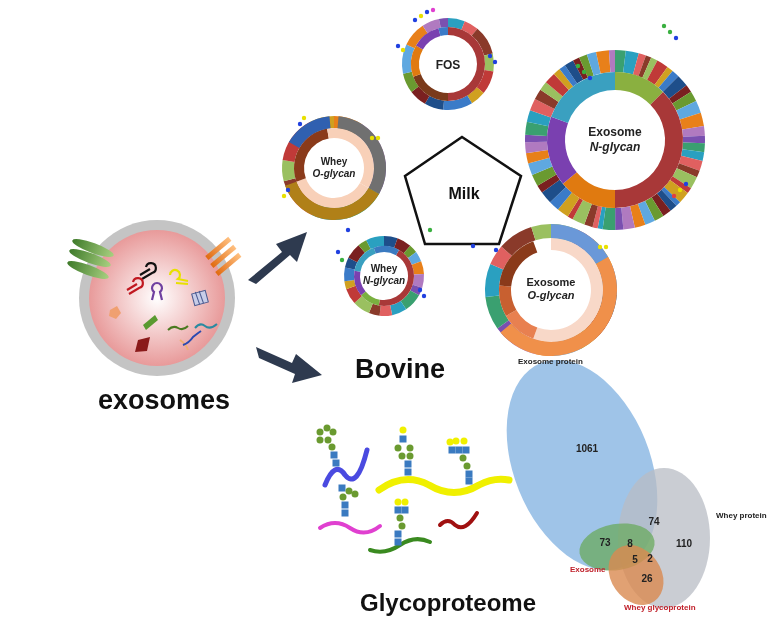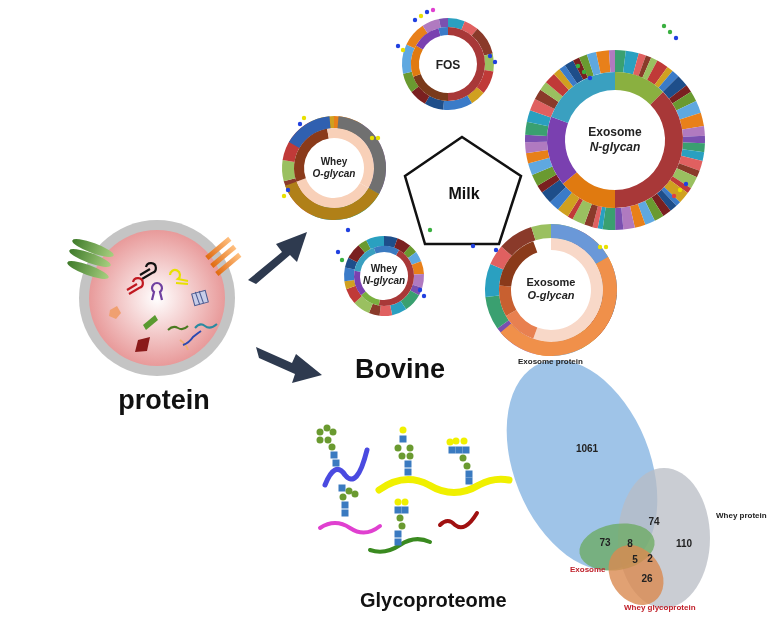--- a/index.html
+++ b/index.html
@@ -1,21 +1,21 @@
 <!DOCTYPE html>
 <html><head>
 <meta charset="utf-8">
 <style>
   html,body{margin:0;padding:0;background:#ffffff;}
   body{width:769px;height:633px;position:relative;overflow:hidden;font-family:"Liberation Sans",sans-serif;}
   svg{position:absolute;left:0;top:0;}
   .big-label{position:absolute;font-family:"Liberation Sans",sans-serif;font-weight:bold;color:#111;text-align:center;}
   #title-exo{left:14px;top:384px;width:300px;font-size:27px;line-height:32px;}
   #title-glycome{left:355px;top:354px;font-size:27px;}
-  #title-glycoproteome{left:360px;top:589px;font-size:20px;}
+  #title-glycoproteome{left:360px;top:589px;font-size:24px;}
   .ring-lbl{font-family:"Liberation Sans",sans-serif;font-weight:bold;fill:#222;}
   .venn-num{font-family:"Liberation Sans",sans-serif;font-weight:bold;font-size:10px;fill:#222;}
   .venn-lbl{font-family:"Liberation Sans",sans-serif;font-weight:bold;font-size:8px;}
 </style>
 </head>
 <body>
 
 <svg width="769" height="633" viewBox="0 0 769 633">
   <defs>
     <radialGradient id="exoGrad" cx="50%" cy="50%" r="50%">
@@ -350,16 +350,16 @@
     <text class="venn-num" x="684" y="547" text-anchor="middle">110</text>
     <text class="venn-num" x="605" y="546" text-anchor="middle">73</text>
     <text class="venn-num" x="630" y="547" text-anchor="middle">8</text>
     <text class="venn-num" x="635" y="563" text-anchor="middle">5</text>
     <text class="venn-num" x="650" y="562" text-anchor="middle">2</text>
     <text class="venn-num" x="647" y="582" text-anchor="middle">26</text>
   </g>
 </svg>
 
 <div id="title-exo" class="big-label">
-  <div>protein</div>
+  <div>exosomes</div>
 </div>
 <div id="title-glycome" class="big-label">Bovine</div>
 <div id="title-glycoproteome" class="big-label">Glycoproteome</div>
 
 </body></html>

